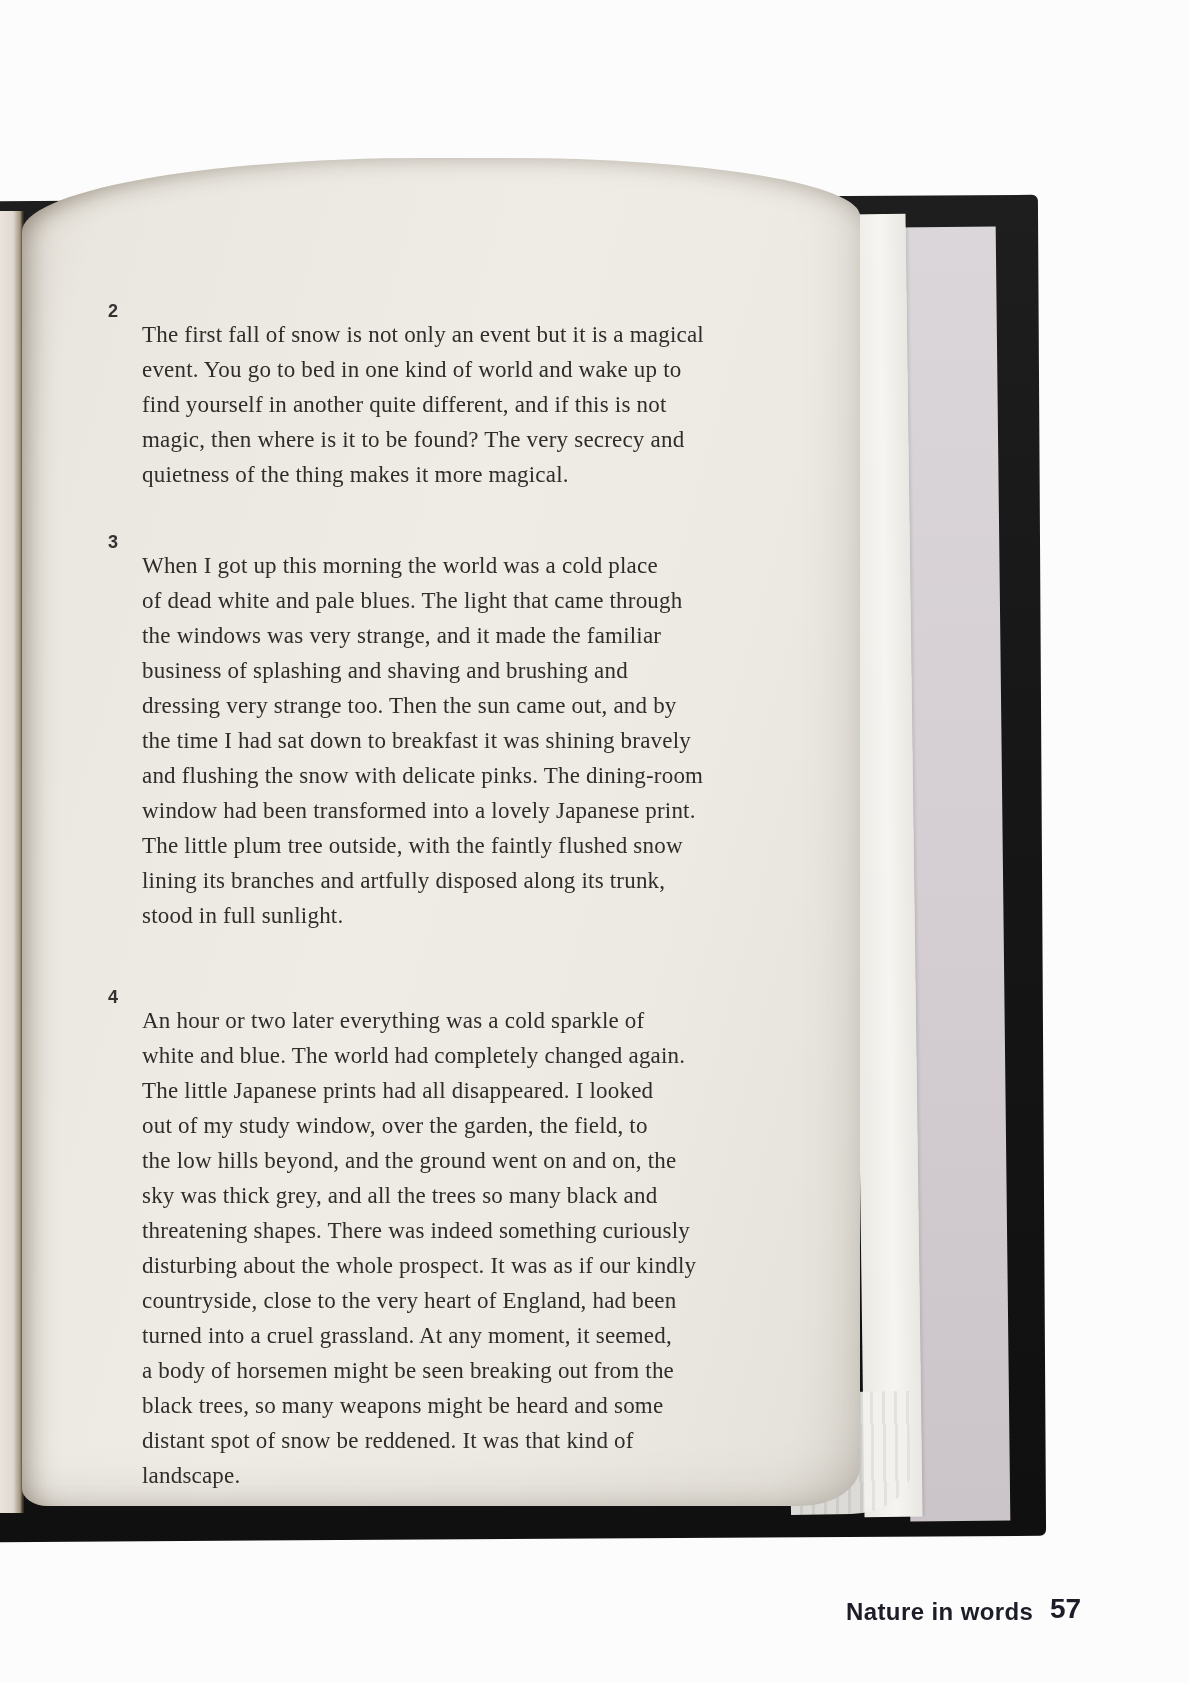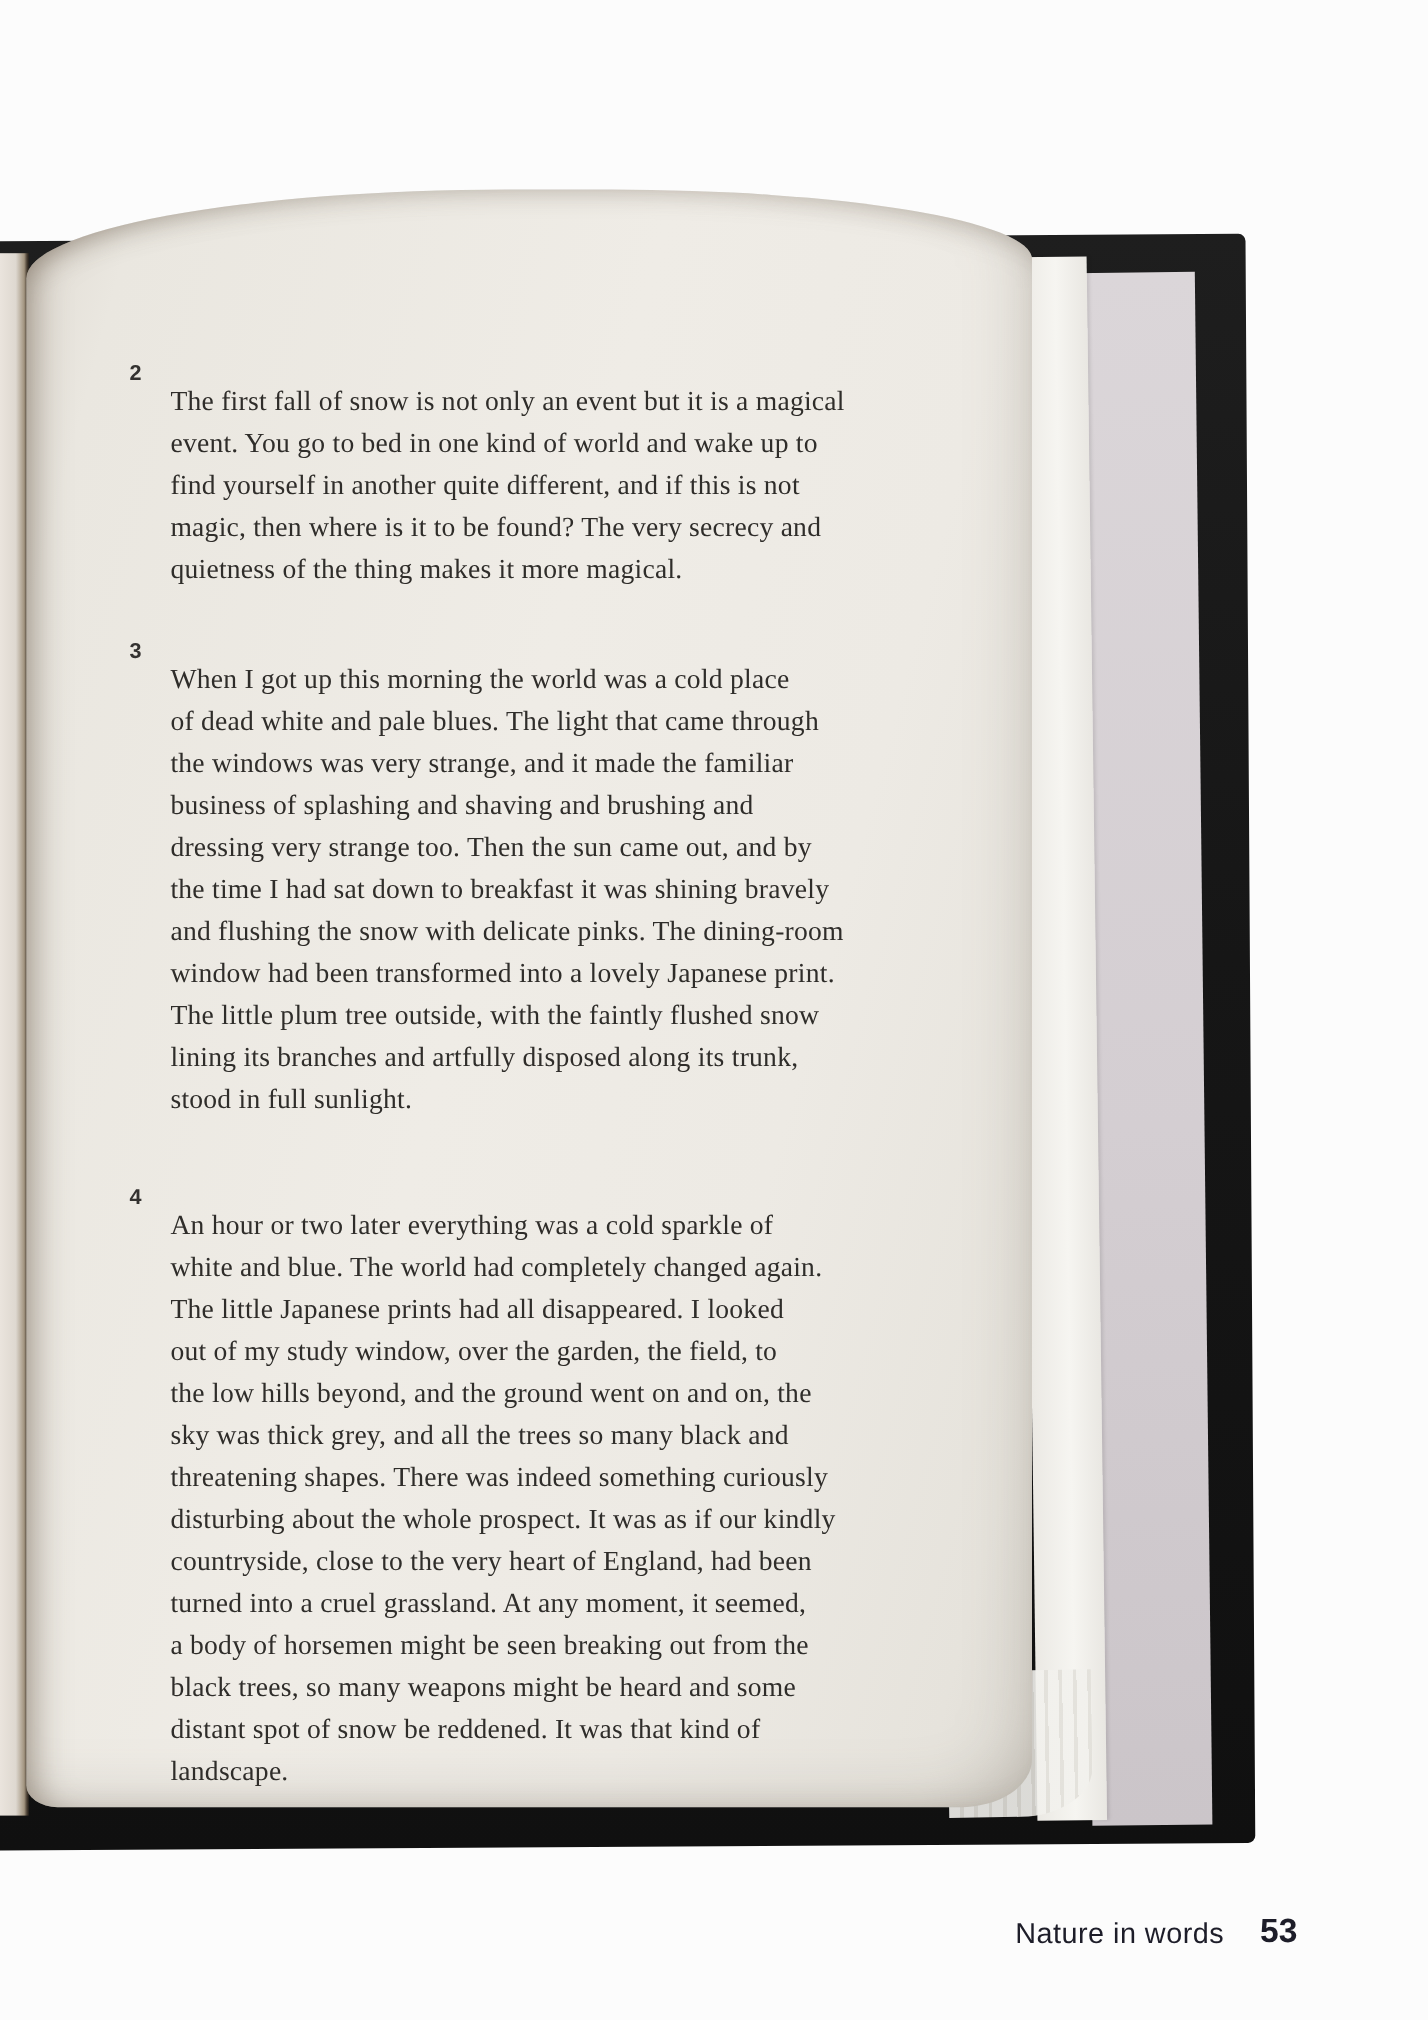--- a/index.html
+++ b/index.html
@@ -73,21 +73,21 @@
   }
   .para-text{
     white-space:pre-line;
     letter-spacing:0.2px;
     margin-top:24px;
   }
 
   
   .footer-label{
     position:absolute;left:846px;top:1598px;
-    font-weight:normal;font-size:24px;letter-spacing:0.4px;
+    font-weight:bold;font-size:24px;letter-spacing:0.4px;
     color:var(--footer-ink);
   }
   .footer-page{
     position:absolute;left:1050px;top:1593px;
     font-weight:bold;font-size:28px;
     color:var(--footer-ink);
   }
 </style>
 </head>
 <body>
@@ -139,14 +139,14 @@
 countryside, close to the very heart of England, had been
 turned into a cruel grassland. At any moment, it seemed,
 a body of horsemen might be seen breaking out from the
 black trees, so many weapons might be heard and some
 distant spot of snow be reddened. It was that kind of
 landscape.</div>
   </div>
 </div>
 
   <div class="footer-label">Nature in words</div>
-  <div class="footer-page">53</div>
+  <div class="footer-page">57</div>
 </div>
 
 </body></html>

